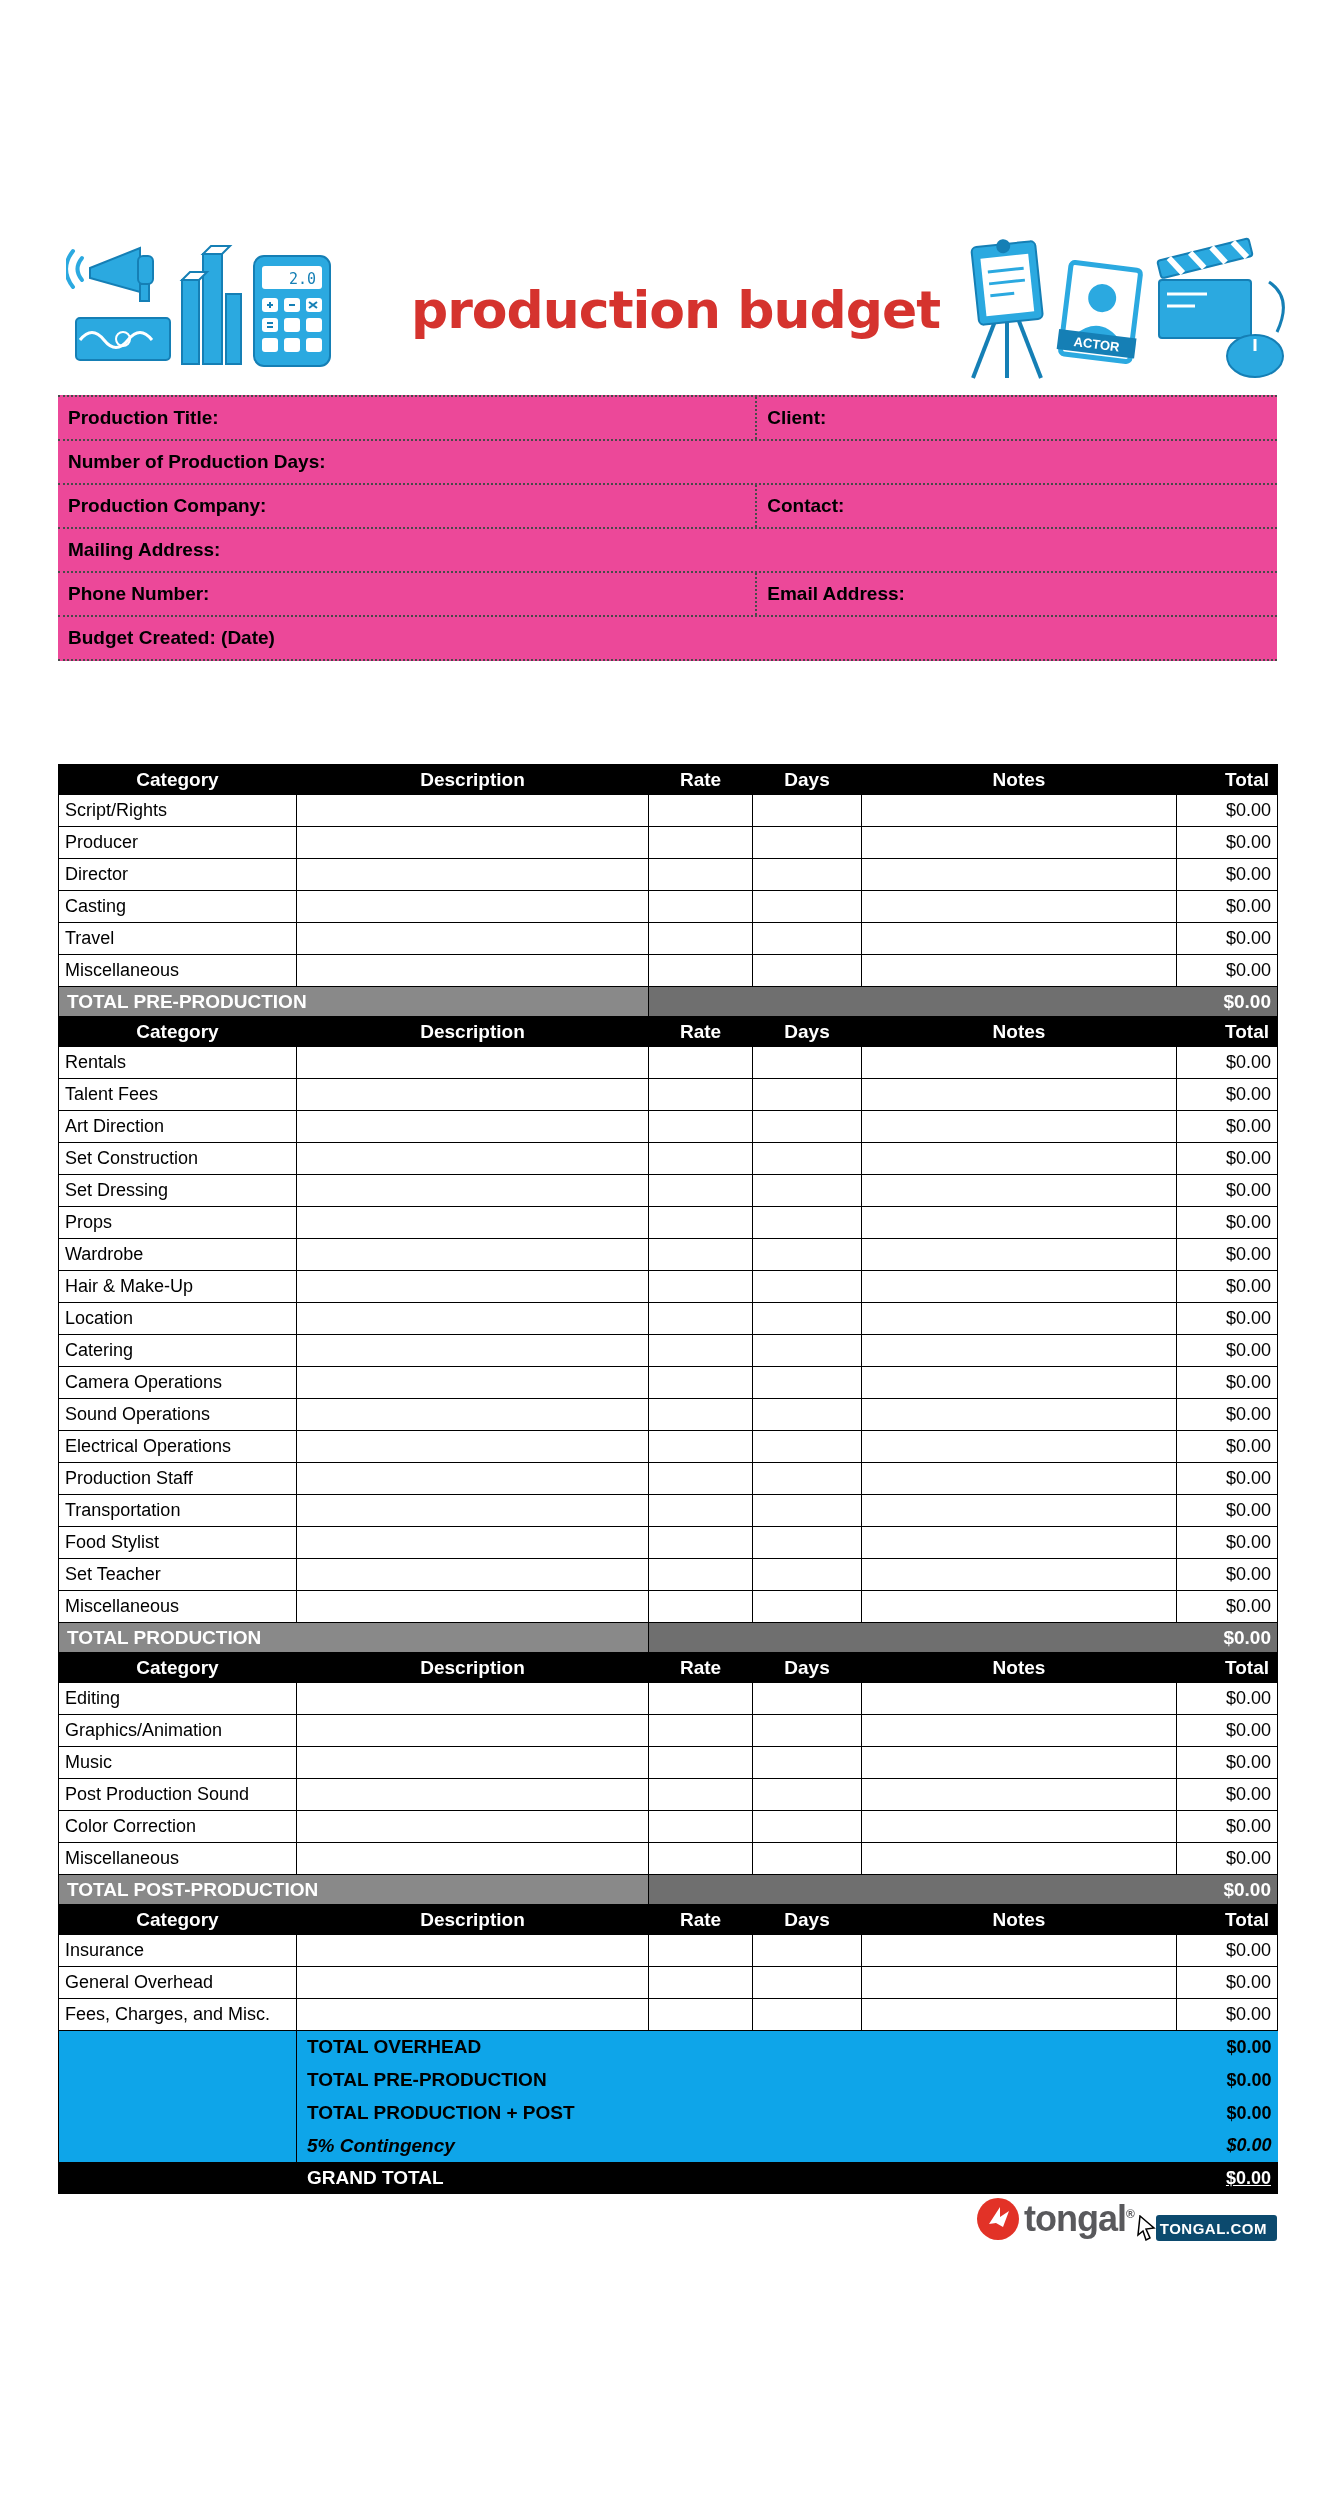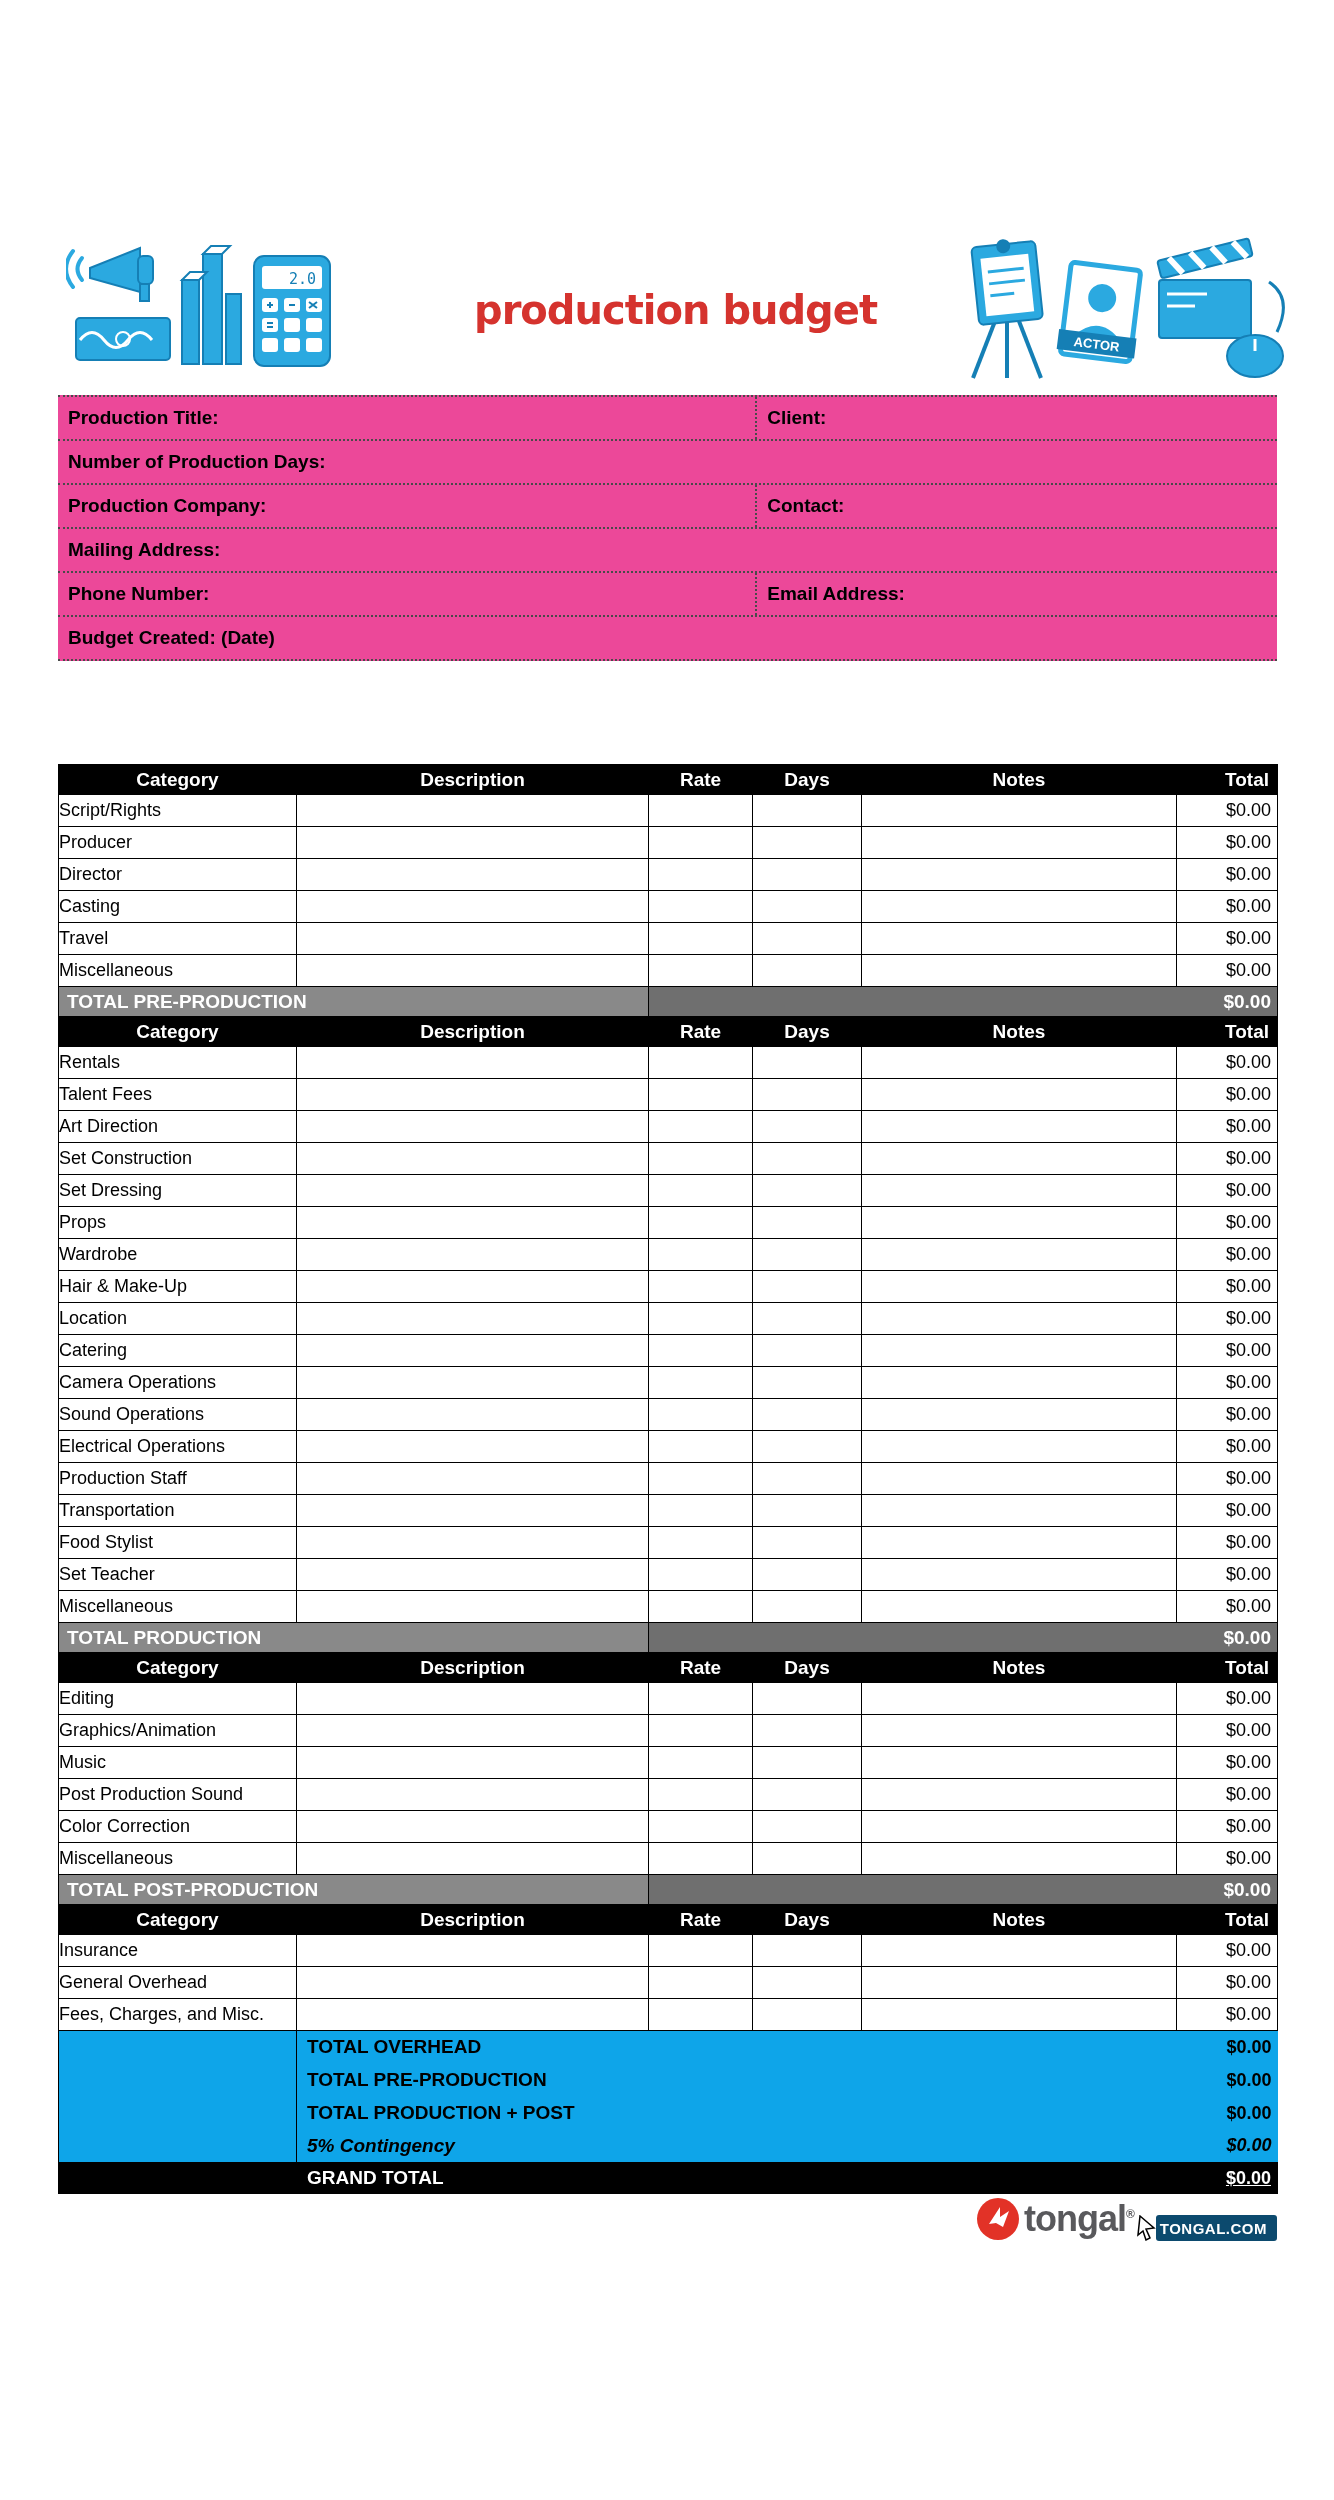--- a/index.html
+++ b/index.html
@@ -10,21 +10,21 @@
   }
   .page { position:absolute; inset:0; background:#fff; }
 
   
   .header-art {
     position:absolute; left:66px; top:236px; width:1219px; height:148px;
     display:flex; align-items:center; justify-content:space-between;
   }
   .art-svg { width:330px; height:148px; flex:none; }
   .page-title {
-    flex:1; text-align:center; font-size:40px; font-weight:bold;
+    flex:1; text-align:center; font-size:52px; font-weight:bold;
     color:#d5332e; letter-spacing:-1px; white-space:nowrap;
     font-family:"DejaVu Sans", sans-serif;
   }
 
   
   .info-section {
     position:absolute; left:58px; top:395px; width:1219px;
     background:#ec4899; border-top:2px dotted #4a4a4a;
   }
   .info-row { display:flex; height:44px; border-bottom:2px dotted #4a4a4a; align-items:stretch; }
@@ -38,21 +38,21 @@
     position:absolute; left:58px; top:764px; width:1219px;
     border-collapse:collapse; table-layout:fixed;
   }
   table.budget td { vertical-align:middle; font-size:18px; }
   tr.head td {
     background:#000; color:#fff; font-weight:bold; font-size:19px;
     text-align:center; height:30px; border:1px solid #000;
   }
   tr.head td.total-col { text-align:right; padding-right:8px; }
   tr.data td { border:1px solid #000; height:32px; background:#fff; }
-  tr.data td.cat { }
+  tr.data td.cat { padding-left:6px; }
   tr.data td.amt { text-align:right; padding-right:6px; }
   tr.sec-total td { height:30px; color:#fff; font-weight:bold; font-size:19px; border:1px solid #000; }
   tr.sec-total td.lab { background:#898989; padding-left:8px; }
   tr.sec-total td.amt-side { background:#6f6f6f; text-align:right; padding-right:6px; }
   tr.sum td { border:none; height:33px; background:#0ea5e9; }
   tr.sum td.spacer { border-left:1px solid #000; border-right:1px solid #000; }
   tr.sum td.lab { font-weight:bold; font-size:19px; padding-left:10px; }
   tr.sum td.amt { font-weight:bold; font-size:18px; text-align:right; padding-right:6px; }
   tr.sum.italic td.lab, tr.sum.italic td.amt { font-style:italic; }
   tr.grand td { background:#000; color:#fff; font-weight:bold; height:31px; border:1px solid #000; }

